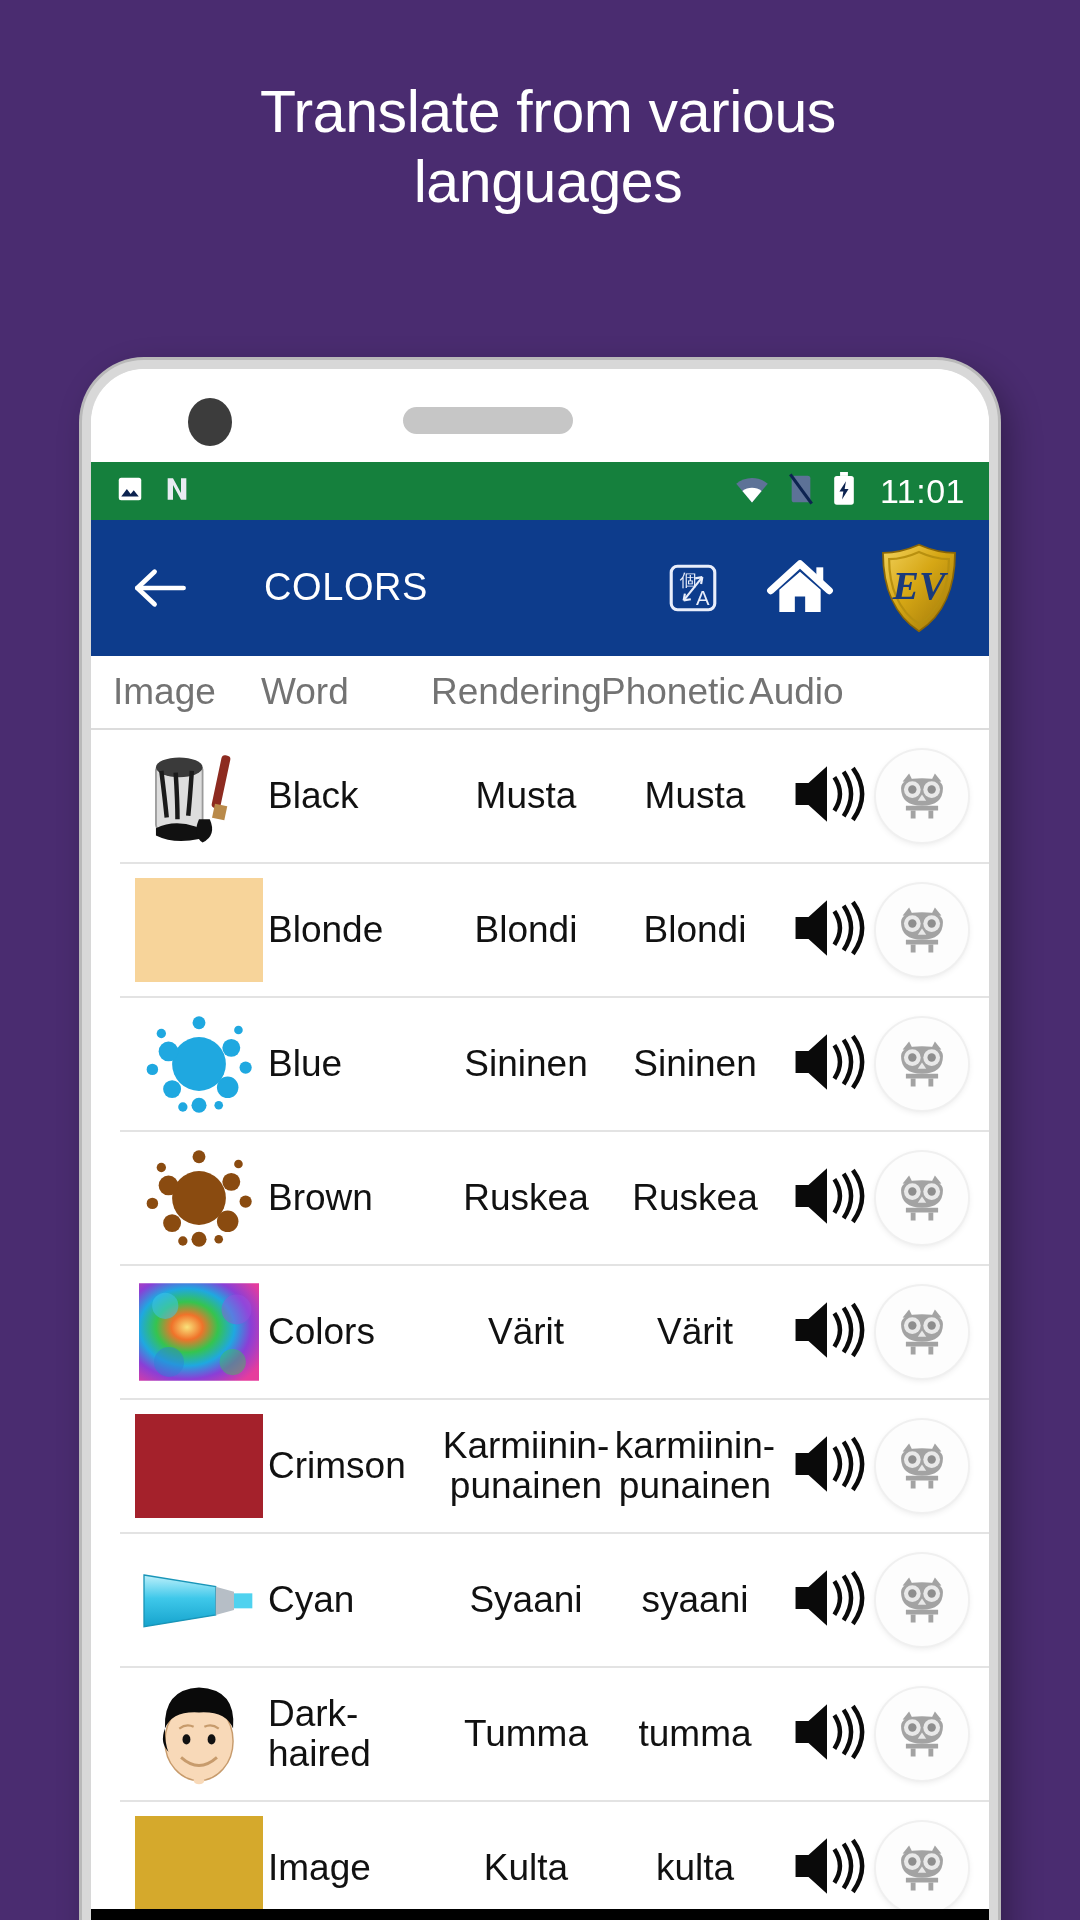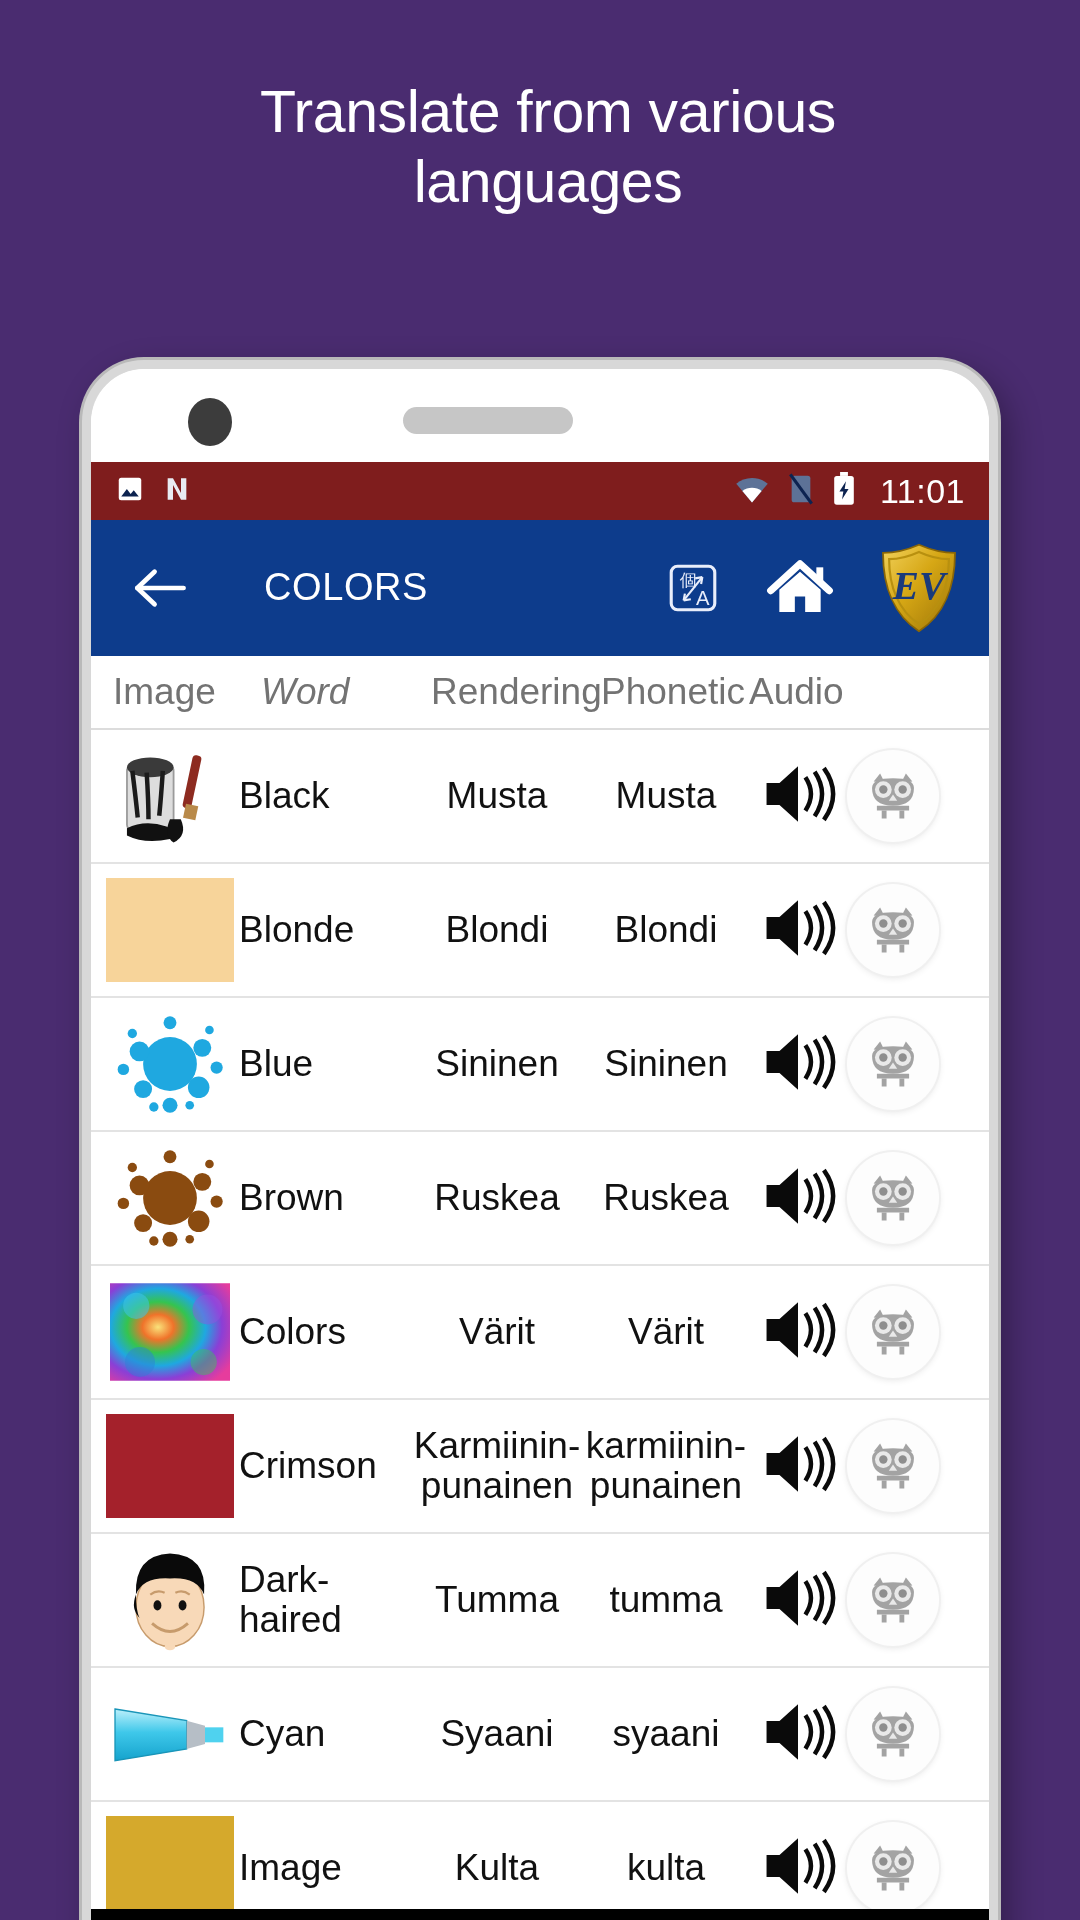--- a/index.html
+++ b/index.html
@@ -64,21 +64,21 @@
     position: absolute;
     left: 312px; top: 38px;
     width: 170px; height: 27px;
     background: #c6c6c6;
     border-radius: 14px;
   }
 
   
   .status-bar {
     height: 58px;
-    background: #7f1d1d;
+    background: #15803d;
     display: flex;
     align-items: center;
     padding: 0 24px;
     color: #ffffff;
   }
   .status-left { display: flex; align-items: center; gap: 16px; }
   .status-right { margin-left: auto; display: flex; align-items: center; gap: 17px; }
   .status-time {
     font-size: 34px;
     font-weight: 500;
@@ -124,29 +124,30 @@
     align-items: center;
     height: 74px;
     background: #ffffff;
     border-bottom: 2px solid #dcdcdc;
     font-size: 37px;
     color: #737373;
     padding-left: 22px;
   }
   .th { flex: 0 0 auto; }
   .col-image    { width: 148px; }
-  .col-word     { width: 170px; font-style: italic; }
+  .col-word     { width: 170px; }
   .col-render   { width: 170px; text-align: center; }
   .col-phonetic { width: 148px; }
   .col-audio    { width: 160px; }
 
   .rows {
     background: #ffffff;
     height: 1190px;
     overflow: hidden;
+    margin-left: 29px;
   }
   .row {
     display: flex;
     align-items: center;
     border-bottom: 2px solid #e3e3e3;
     min-height: 134px;
     padding: 10px 0;
   }
   .cell-img {
     width: 148px;
@@ -547,59 +548,20 @@
                 <circle cx="24" cy="14" r="2.6" fill="#8e8e8e"></circle>
                 <path d="M18 17 l2.6 4 h-5.2 Z" fill="#e9e9e9"></path>
                 <path d="M8 24 h20 v3 h-20 Z" fill="#a3a3a3"></path>
                 <path d="M11 27 h3 v5 h-3 Z M22 27 h3 v5 h-3 Z" fill="#a3a3a3"></path>
               </svg>
             </span>
           </div>
         </div>
         <div class="row">
           <div class="cell-img">
-            <svg class="thumb" viewBox="0 0 56 58">
-              <ellipse cx="28" cy="33" rx="19" ry="22" fill="#f8d9b8" stroke="#c79b6c" stroke-width="0.8"></ellipse>
-              <path d="M9 26 q-1 -22 19 -23 q21 1 19 23 q-4 -10 -19 -9 q-15 -1 -19 9 z" fill="#0a0a0a"></path>
-              <path d="M9 26 q0 9 2 13 q-5 -5 -2 -13 z" fill="#0a0a0a"></path>
-              <ellipse cx="21" cy="32" rx="2.2" ry="2.8" fill="#111"></ellipse>
-              <ellipse cx="35" cy="32" rx="2.2" ry="2.8" fill="#111"></ellipse>
-              <path d="M17 26 q4 -3 8 -1 M31 25 q4 -2 8 1" stroke="#c79b6c" stroke-width="1.2" fill="none"></path>
-              <path d="M18 42 q10 9 20 0" stroke="#c79b6c" stroke-width="1.6" fill="none"></path>
-              <ellipse cx="28" cy="55" rx="3" ry="2" fill="#f8d9b8"></ellipse>
-            </svg>
-          </div>
-          <div class="cell-word">Dark-haired</div>
-          <div class="cell-render">Tumma</div>
-          <div class="cell-phon">tumma</div>
-          <div class="cell-audio">
-            <span><svg width="78" height="74" viewBox="0 0 42 40">
-                <path d="M4 14 H11 L21 5 V35 L11 26 H4 Z" fill="#0a0a0a"></path>
-                <path d="M25 11 q6 9 0 18" stroke="#0a0a0a" stroke-width="2.4" fill="none"></path>
-                <path d="M30 8 q8 12 0 24" stroke="#0a0a0a" stroke-width="2.4" fill="none"></path>
-                <path d="M35 6 q10 14 0 28" stroke="#0a0a0a" stroke-width="2.4" fill="none"></path>
-              </svg></span>
-            <span class="owl-btn">
-              <svg width="58" height="58" viewBox="0 0 36 36">
-                <path d="M6 9 L10 4 L13 10 Z" fill="#a3a3a3"></path>
-                <path d="M30 9 L26 4 L23 10 Z" fill="#a3a3a3"></path>
-                <path d="M5 13 q0 -6 13 -6 q13 0 13 6 q0 11 -13 11 q-13 0 -13 -11 Z" fill="#a3a3a3"></path>
-                <circle cx="12" cy="14" r="5.2" fill="#e9e9e9"></circle>
-                <circle cx="24" cy="14" r="5.2" fill="#e9e9e9"></circle>
-                <circle cx="12" cy="14" r="2.6" fill="#8e8e8e"></circle>
-                <circle cx="24" cy="14" r="2.6" fill="#8e8e8e"></circle>
-                <path d="M18 17 l2.6 4 h-5.2 Z" fill="#e9e9e9"></path>
-                <path d="M8 24 h20 v3 h-20 Z" fill="#a3a3a3"></path>
-                <path d="M11 27 h3 v5 h-3 Z M22 27 h3 v5 h-3 Z" fill="#a3a3a3"></path>
-              </svg>
-            </span>
-          </div>
-        </div>
-        <div class="row">
-          <div class="cell-img">
             <svg class="thumb" viewBox="0 0 72 44">
               <defs>
                 <linearGradient id="tb6" x1="0" y1="0" x2="0" y2="1">
                   <stop offset="0%" stop-color="#bdf0fb"></stop>
                   <stop offset="45%" stop-color="#3fc8ea"></stop>
                   <stop offset="100%" stop-color="#15a3cd"></stop>
                 </linearGradient>
               </defs>
               <path d="M3 7 L46 14 L46 31 L3 38 Z" fill="url(#tb6)" stroke="#1995b8" stroke-width="0.8"></path>
               <path d="M46 14 L57 17 L57 28 L46 31 Z" fill="#b6bec6"></path>
@@ -627,20 +589,59 @@
                 <circle cx="24" cy="14" r="2.6" fill="#8e8e8e"></circle>
                 <path d="M18 17 l2.6 4 h-5.2 Z" fill="#e9e9e9"></path>
                 <path d="M8 24 h20 v3 h-20 Z" fill="#a3a3a3"></path>
                 <path d="M11 27 h3 v5 h-3 Z M22 27 h3 v5 h-3 Z" fill="#a3a3a3"></path>
               </svg>
             </span>
           </div>
         </div>
         <div class="row">
           <div class="cell-img">
+            <svg class="thumb" viewBox="0 0 56 58">
+              <ellipse cx="28" cy="33" rx="19" ry="22" fill="#f8d9b8" stroke="#c79b6c" stroke-width="0.8"></ellipse>
+              <path d="M9 26 q-1 -22 19 -23 q21 1 19 23 q-4 -10 -19 -9 q-15 -1 -19 9 z" fill="#0a0a0a"></path>
+              <path d="M9 26 q0 9 2 13 q-5 -5 -2 -13 z" fill="#0a0a0a"></path>
+              <ellipse cx="21" cy="32" rx="2.2" ry="2.8" fill="#111"></ellipse>
+              <ellipse cx="35" cy="32" rx="2.2" ry="2.8" fill="#111"></ellipse>
+              <path d="M17 26 q4 -3 8 -1 M31 25 q4 -2 8 1" stroke="#c79b6c" stroke-width="1.2" fill="none"></path>
+              <path d="M18 42 q10 9 20 0" stroke="#c79b6c" stroke-width="1.6" fill="none"></path>
+              <ellipse cx="28" cy="55" rx="3" ry="2" fill="#f8d9b8"></ellipse>
+            </svg>
+          </div>
+          <div class="cell-word">Dark-haired</div>
+          <div class="cell-render">Tumma</div>
+          <div class="cell-phon">tumma</div>
+          <div class="cell-audio">
+            <span><svg width="78" height="74" viewBox="0 0 42 40">
+                <path d="M4 14 H11 L21 5 V35 L11 26 H4 Z" fill="#0a0a0a"></path>
+                <path d="M25 11 q6 9 0 18" stroke="#0a0a0a" stroke-width="2.4" fill="none"></path>
+                <path d="M30 8 q8 12 0 24" stroke="#0a0a0a" stroke-width="2.4" fill="none"></path>
+                <path d="M35 6 q10 14 0 28" stroke="#0a0a0a" stroke-width="2.4" fill="none"></path>
+              </svg></span>
+            <span class="owl-btn">
+              <svg width="58" height="58" viewBox="0 0 36 36">
+                <path d="M6 9 L10 4 L13 10 Z" fill="#a3a3a3"></path>
+                <path d="M30 9 L26 4 L23 10 Z" fill="#a3a3a3"></path>
+                <path d="M5 13 q0 -6 13 -6 q13 0 13 6 q0 11 -13 11 q-13 0 -13 -11 Z" fill="#a3a3a3"></path>
+                <circle cx="12" cy="14" r="5.2" fill="#e9e9e9"></circle>
+                <circle cx="24" cy="14" r="5.2" fill="#e9e9e9"></circle>
+                <circle cx="12" cy="14" r="2.6" fill="#8e8e8e"></circle>
+                <circle cx="24" cy="14" r="2.6" fill="#8e8e8e"></circle>
+                <path d="M18 17 l2.6 4 h-5.2 Z" fill="#e9e9e9"></path>
+                <path d="M8 24 h20 v3 h-20 Z" fill="#a3a3a3"></path>
+                <path d="M11 27 h3 v5 h-3 Z M22 27 h3 v5 h-3 Z" fill="#a3a3a3"></path>
+              </svg>
+            </span>
+          </div>
+        </div>
+        <div class="row">
+          <div class="cell-img">
             <svg class="swatch" viewBox="0 0 64 52">
               <rect width="64" height="52" fill="#d5a92c"></rect>
             </svg>
           </div>
           <div class="cell-word">Image</div>
           <div class="cell-render">Kulta</div>
           <div class="cell-phon">kulta</div>
           <div class="cell-audio">
             <span><svg width="78" height="74" viewBox="0 0 42 40">
                 <path d="M4 14 H11 L21 5 V35 L11 26 H4 Z" fill="#0a0a0a"></path>

